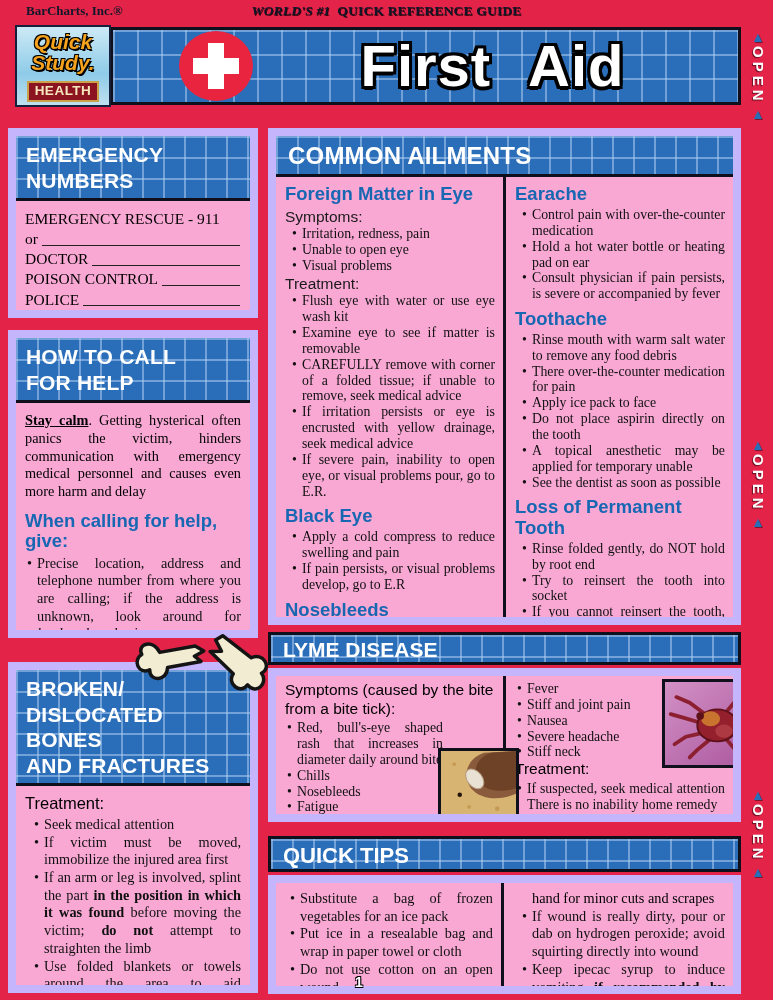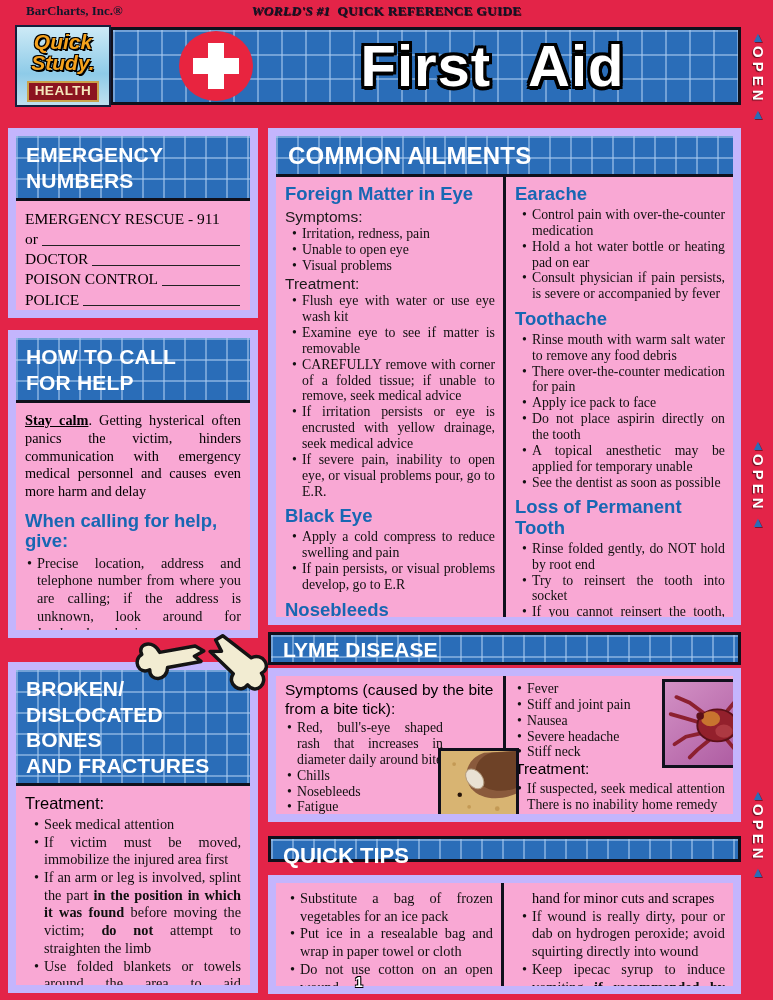--- a/index.html
+++ b/index.html
@@ -95,21 +95,21 @@
   .lyme-col { flex:1; padding:5px 8px 0 9px; position:relative; }
   .lyme-col.right { border-left:3px solid #10101c; }
   .lyme-lab { font:15.5px/1.2 "Liberation Sans",sans-serif; margin-bottom:2px; }
   .lyme-wrapL { width:158px; }
   .lyme-wrapR { width:128px; }
   .photo { position:absolute; border:3px solid #10101c; }
   .photo.finger { left:162px; top:72px; width:81px; height:73px; }
   .photo.tick { left:386px; top:3px; width:101px; height:89px; }
 
   
-  #tips-head { left:268px; top:836px; width:473px; height:26px; padding:4px 12px;
+  #tips-head { left:268px; top:836px; width:473px; height:36px; padding:4px 12px;
                font-size:22px; position:absolute; border:3px solid #10101c; color:#fff; font-weight:800; }
   #tips-body { left:268px; top:875px; width:473px; height:119px; }
   .tips-cols { display:flex; height:100%; }
   .tips-col { flex:1; padding:7px 8px 0 12px; }
   .tips-col.right { border-left:3px solid #10101c;padding-left:16px; }
   .tips-col .b { font-size:14.3px; line-height:1.24; }
   .cont { font:14.3px/1.24 "Liberation Serif",serif; padding-left:12px; }
 
   
   .open { position:absolute; left:745px; width:26px; display:flex; flex-direction:column; align-items:center; }

